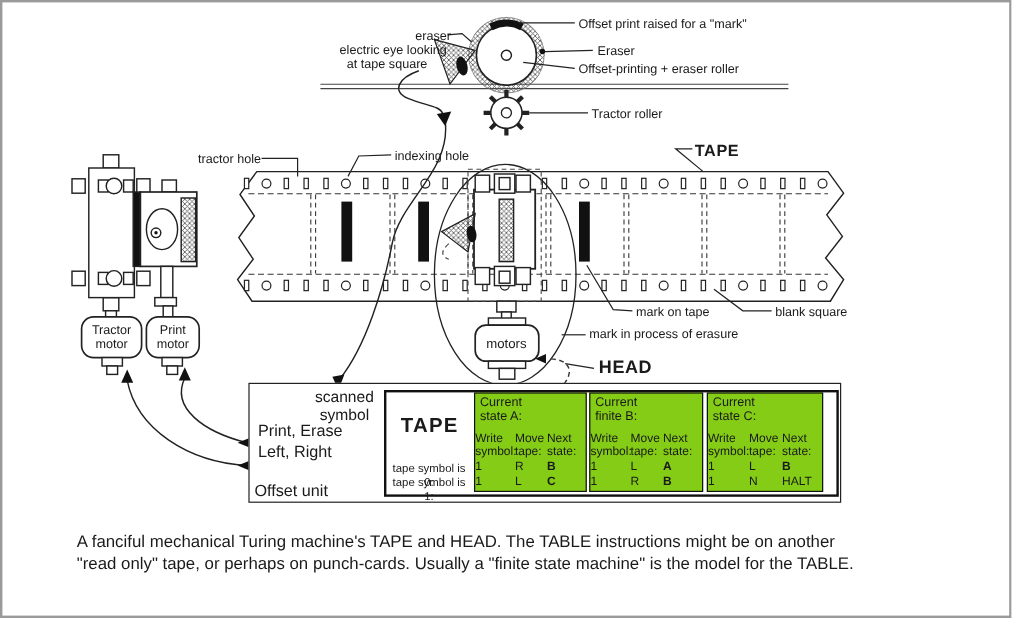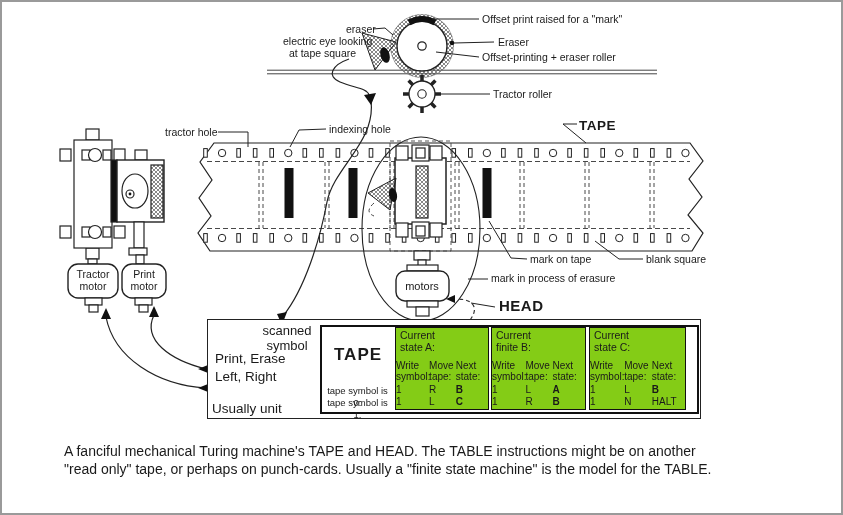--- a/index.html
+++ b/index.html
@@ -280,21 +280,21 @@
   <text class="lbl-head" x="497" y="309">HEAD</text>
 </svg>
 
 <div class="control-unit">
   <div class="scanned">
     <div>scanned</div>
     <div>symbol</div>
   </div>
   <div class="cmd cmd1">Print, Erase</div>
   <div class="cmd cmd2">Left, Right</div>
-  <div class="cu-name">Usually unit</div>
+  <div class="cu-name">Offset unit</div>
 
   <div class="inner-table">
     <div class="table-title">TAPE</div>
     <div class="row-label rl0">tape symbol is 0:</div>
     <div class="row-label rl1">tape symbol is 1:</div>
 
     <div class="state-box sb-a">
       <div class="sb-head">
         <div>Current</div>
         <div>state A:</div>

